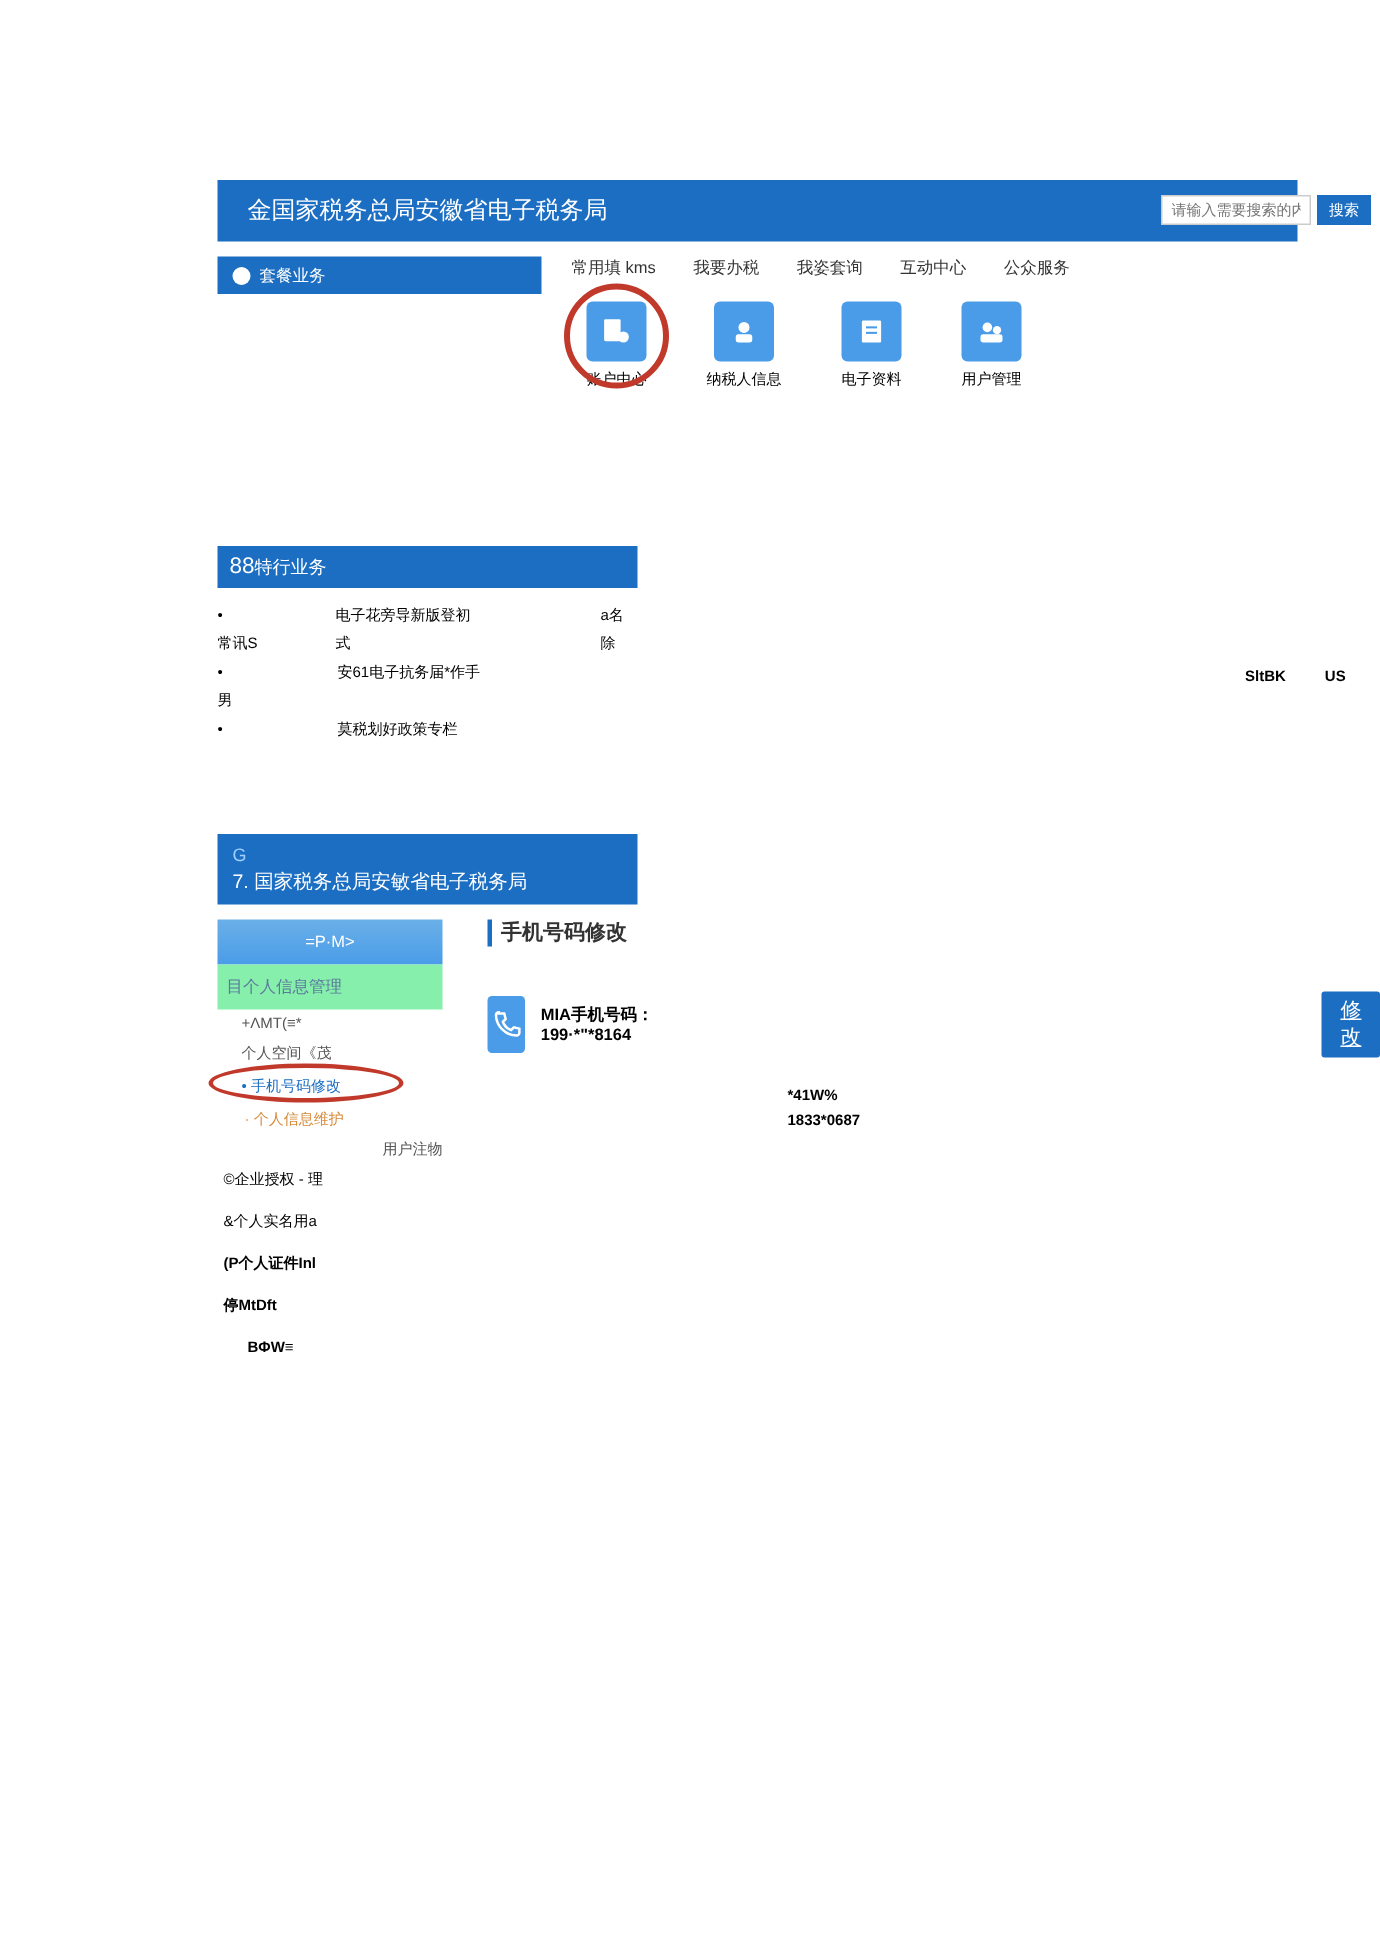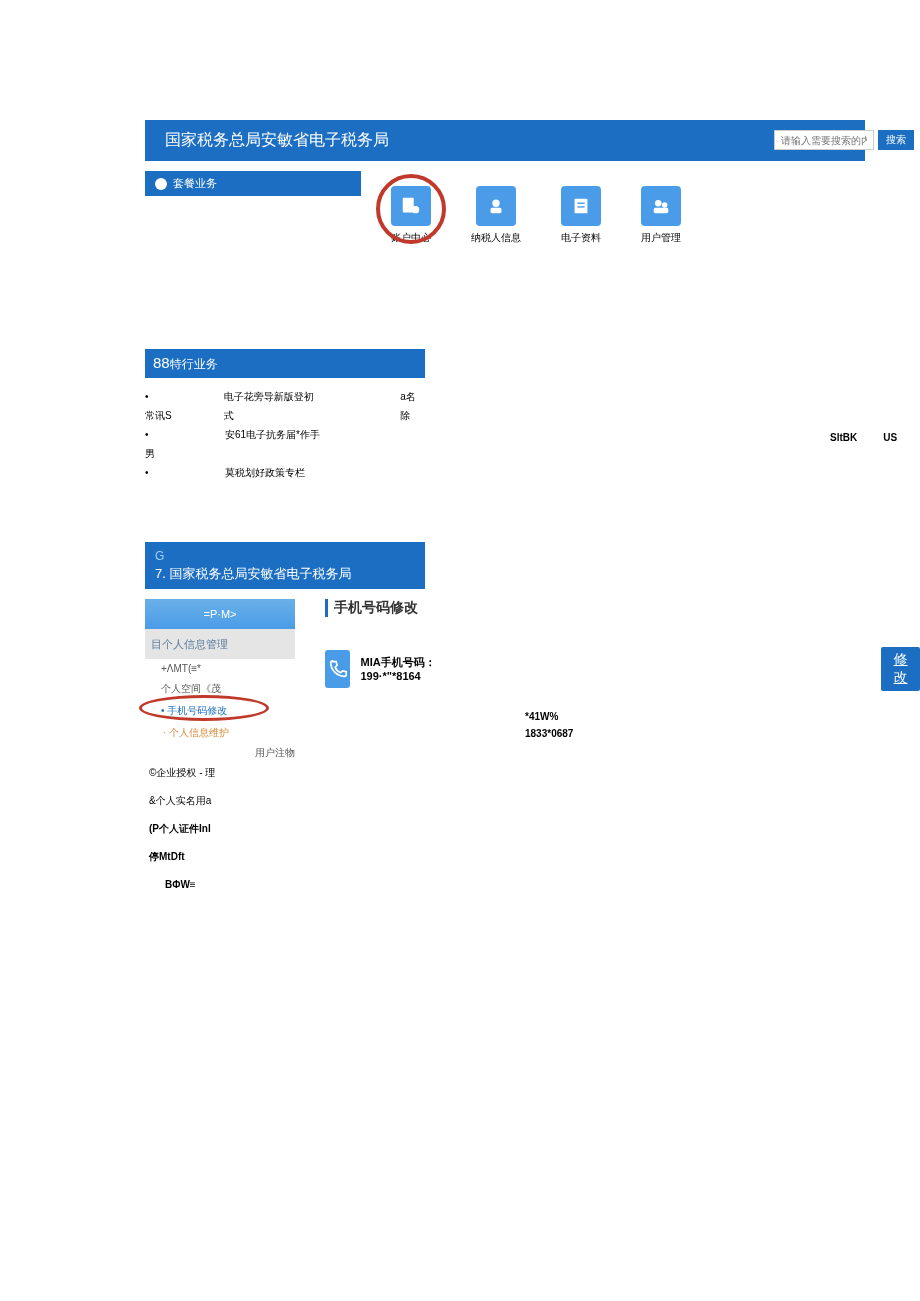--- a/index.html
+++ b/index.html
@@ -146,21 +146,21 @@
       line-height: 2;
     }
     .menu-top {
       background: linear-gradient(#6ab0e8, #4a9ce8);
       color: #fff;
       text-align: center;
       padding: 4px 0;
       font-size: 11px;
     }
     .menu-sub {
-      background: #e5e5e5;
+      background: #86efac;
       color: #5a7a9a;
       padding: 4px 6px;
       font-size: 11px;
     }
     .menu-item { padding-left: 16px; color: #555; }
     .menu-highlight {
       position: relative;
       padding: 2px 16px;
       color: #1b6ec2;
     }
@@ -210,36 +210,43 @@
       border-radius: 2px;
       text-decoration: underline;
     }
     
     svg { display: block; }
   </style>
 </head>
 <body>
 
 <div class="top-header">
-  <span>国家税务总局安敏省电子税务局</span>
+  <span>金国家税务总局安徽省电子税务局</span>
 </div>
 
 <div class="search-bar">
   <input class="search-input" placeholder="请输入需要搜索的内容" style="">
   <button class="search-btn">搜索</button>
 </div>
 
 <div class="main-area">
   <div>
     <div class="sidebar-card">
       <span class="sidebar-icon"></span>
       <span>套餐业务</span>
     </div>
   </div>
   <div>
+    <div class="nav-tabs">
+      <span>常用填 kms</span>
+      <span>我要办税</span>
+      <span>我姿套询</span>
+      <span>互动中心</span>
+      <span>公众服务</span>
+    </div>
     <div class="icon-grid">
       <div class="icon-item">
         <div class="red-circle"></div>
         <div class="icon-box">
           <svg width="22" height="22" viewBox="0 0 24 24">
               <rect x="3" y="3" width="12" height="16" fill="#fff" rx="1"></rect>
               <circle cx="17" cy="16" r="4" fill="#fff"></circle>
             </svg>
         </div>
         <div>账户中心</div>

